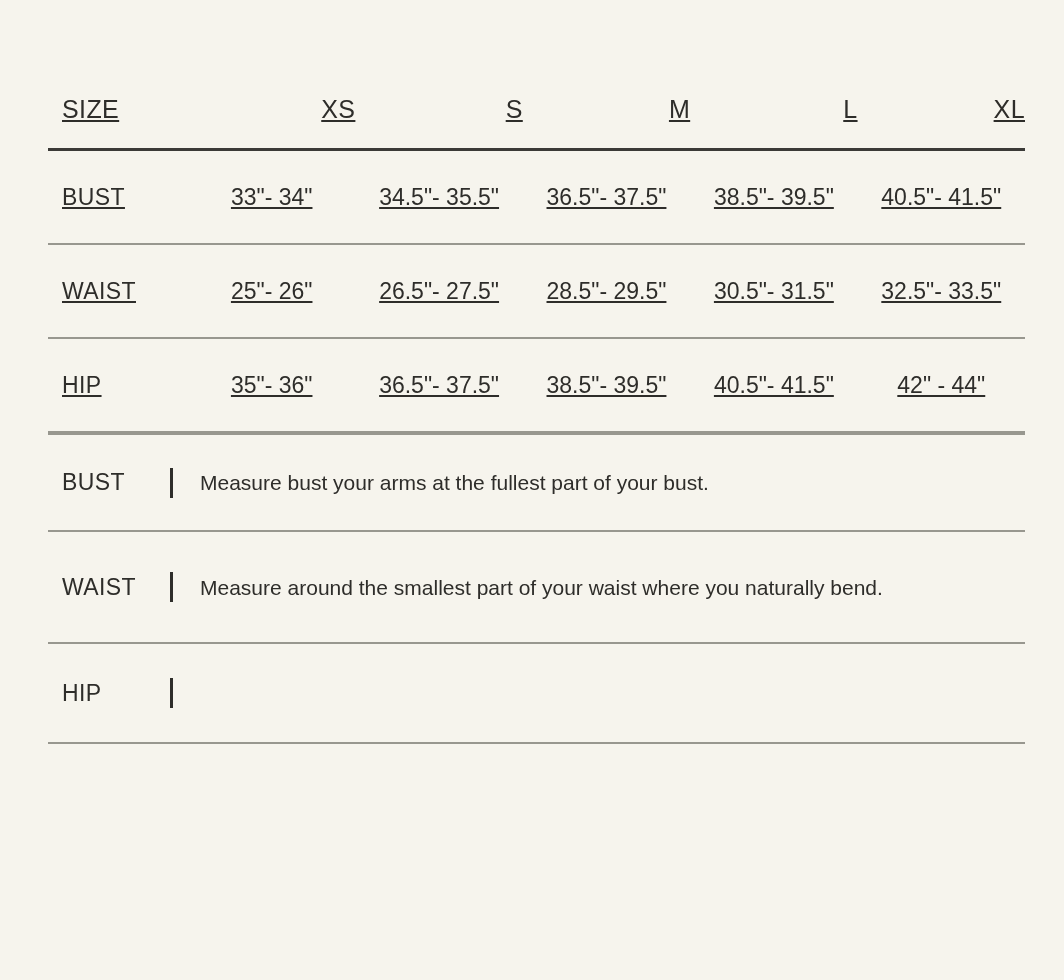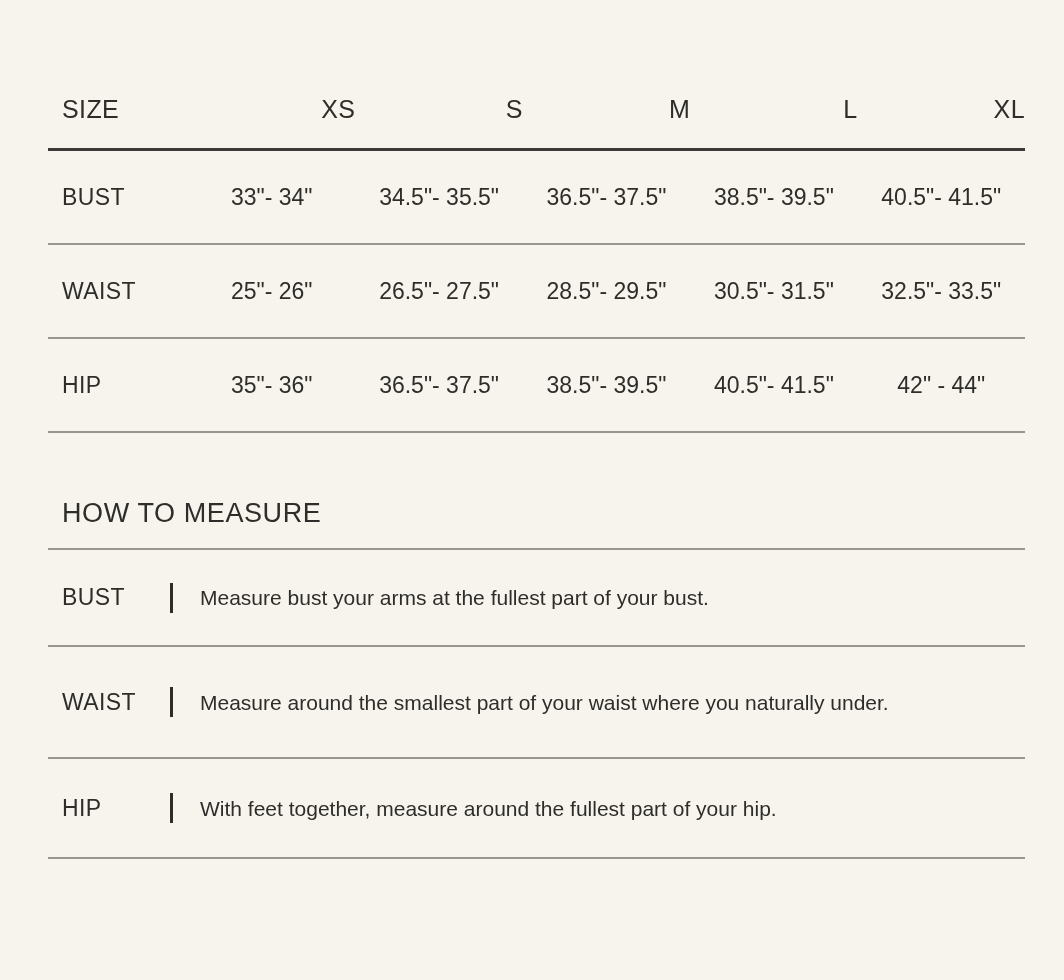--- a/index.html
+++ b/index.html
@@ -18,20 +18,21 @@
     height: 980px;
     padding-left: 48px;
     padding-right: 39px;
   }
   
   table.size-table {
     width: 100%;
     border-collapse: collapse;
     table-layout: fixed;
     margin-top: 70px;
+    text-decoration: underline;
   }
   table.size-table col.label-col { width: 140px; }
   table.size-table thead tr {
     border-bottom: 3px solid #3b3a37;
   }
   table.size-table thead th {
     height: 78px;
     vertical-align: middle;
     font-size: 25px;
     font-weight: 500;
@@ -140,37 +141,35 @@
         <td class="row-head">HIP</td>
         <td>35"- 36"</td>
         <td>36.5"- 37.5"</td>
         <td>38.5"- 39.5"</td>
         <td>40.5"- 41.5"</td>
         <td>42" - 44"</td>
       </tr>
     </tbody>
   </table>
 
-  <div class="htm-title">HOW TO MEASURE</div>
 
   <div class="instructions">
 
     <div class="instr-row h-bust">
       <div class="instr-label">BUST</div>
       <div class="instr-bar"></div>
       <div class="instr-text">Measure bust your arms at the fullest part of your bust.</div>
     </div>
 
     <div class="instr-row h-waist">
       <div class="instr-label">WAIST</div>
       <div class="instr-bar"></div>
-      <div class="instr-text">Measure around the smallest part of your waist where you naturally under.</div>
+      <div class="instr-text">Measure around the smallest part of your waist where you naturally bend.</div>
     </div>
 
     <div class="instr-row h-hip">
       <div class="instr-label">HIP</div>
       <div class="instr-bar"></div>
-      <div class="instr-text">With feet together, measure around the fullest part of your hip.</div>
     </div>
 
   </div>
 
 </div>
 
 </body></html>

